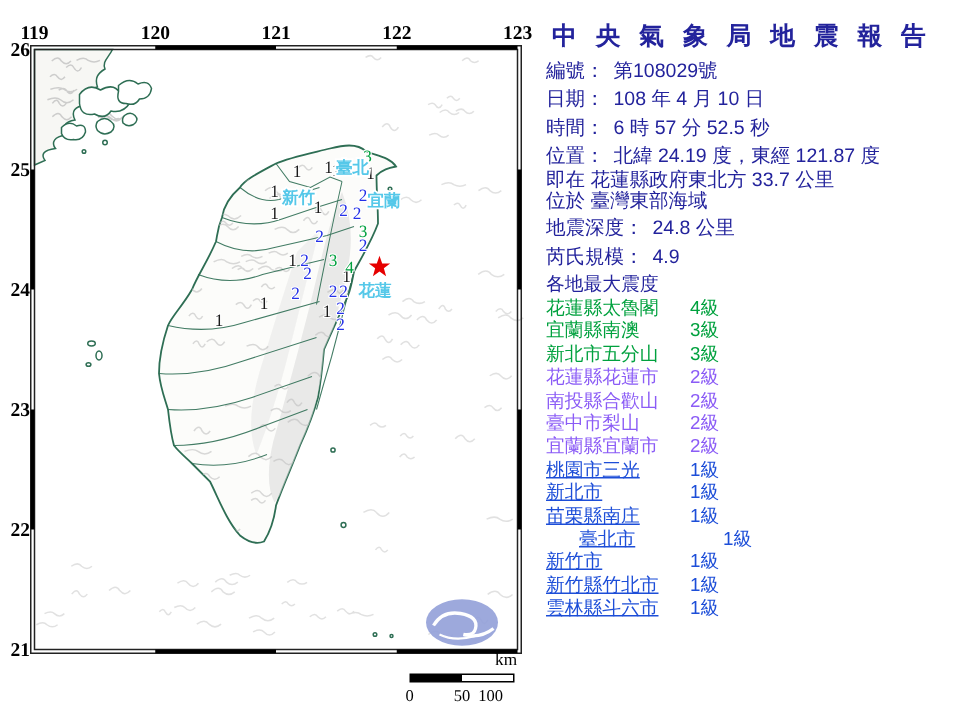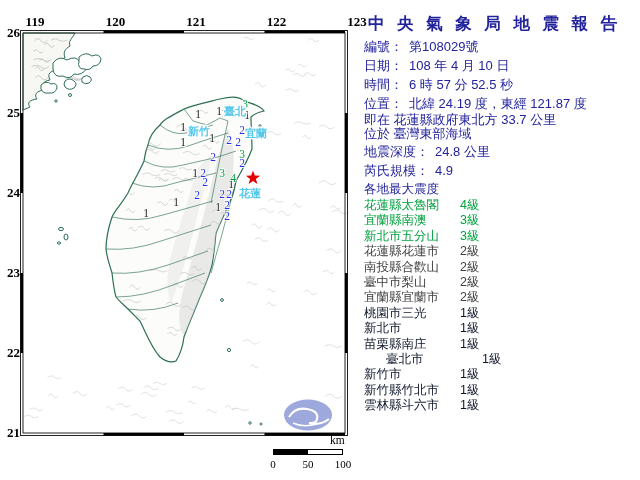--- a/index.html
+++ b/index.html
@@ -2,21 +2,21 @@
 <html><head>
 <meta charset="utf-8">
 <style>
   html,body{margin:0;padding:0;background:#fff;}
   .page{position:relative;width:640px;height:480px;background:#fff;overflow:hidden;
         font-family:"Liberation Sans",sans-serif;}
   
   .map-panel{position:absolute;left:0;top:0;width:355px;height:480px;}
   .axis-label{position:absolute;font-family:"Liberation Serif",serif;font-weight:bold;
               font-size:13px;color:#000;}
-  .lon-label{transform:translateX(-50%);top:14px;margin-left:12px;}
+  .lon-label{transform:translateX(-50%);top:14px;}
   .lat-label{width:20px;text-align:right;left:0;transform:translateY(-50%);}
   #map-svg{position:absolute;left:23px;top:33px;overflow:visible;}
   .legend-line{position:absolute;left:27px;top:451px;font-size:12.5px;color:#2a2ab8;white-space:nowrap;}
   .legend-star{color:#e60000;}
   .scalebar{position:absolute;left:273px;top:449px;width:70px;height:6px;
             border:1px solid #000;background:#fff;box-sizing:border-box;}
   .scalebar-fill{position:absolute;left:0;top:0;width:50%;height:100%;background:#000;}
   .scale-tick{position:absolute;top:458px;transform:translateX(-50%);
               font-family:"Liberation Serif",serif;font-size:11px;color:#000;}
   .scale-unit{position:absolute;left:330px;top:434px;font-family:"Liberation Serif",serif;
@@ -24,22 +24,22 @@
   
   .report-panel{position:absolute;left:358px;top:0;width:282px;height:360px;color:#23239c;}
   .report-title{position:absolute;left:10px;top:13px;font-size:16.5px;font-weight:bold;
                 letter-spacing:4px;white-space:nowrap;}
   .info-line{position:absolute;left:6px;font-size:13px;white-space:nowrap;}
   .info-label{margin-right:6px;}
   .section-header{position:absolute;left:6px;top:181px;font-size:12.5px;}
   .int-row{position:absolute;left:6px;width:170px;font-size:12.5px;white-space:nowrap;}
   .int-level{position:absolute;left:96px;}
   .lv4,.lv3{color:#00a13e;}
-  .lv2{color:#404040;}
-  .lv1{color:#0f172a;}
+  .lv2{color:#8b5cf6;}
+  .lv1{color:#1d4ed8;text-decoration:underline;}
   .report-footer{position:absolute;left:6px;top:433px;width:274px;font-size:12.5px;
                  line-height:15.5px;}
 </style>
 </head>
 <body>
 
 <div class="page">
 
   <div class="map-panel">
     <div id="lon-labels">
@@ -168,21 +168,21 @@
       </svg>
 
 
     <div class="scale-unit">km</div>
     <div class="scalebar">
       <div class="scalebar-fill"></div>
     </div>
     <div id="scale-ticks"></div>
   <div class="scale-tick" style="left: 273px;">0</div>
       <div class="scale-tick" style="left: 308px;">50</div>
-      <div class="scale-tick" style="left: 343px;">100</div>
+      <div class="scale-tick" style="left: 327px;">100</div>
     </div>
 
   <div class="report-panel">
     <div class="report-title">中 央 氣 象 局 地 震 報 告</div>
     <div id="info-lines">
         <div class="info-line" style="top: 38px;"><span class="info-label">編號：</span><span>第108029號</span></div>
         <div class="info-line" style="top: 57px;"><span class="info-label">日期：</span><span>108 年 4 月 10 日</span></div>
         <div class="info-line" style="top: 76px;"><span class="info-label">時間：</span><span>6 時 57 分 52.5 秒</span></div>
         <div class="info-line" style="top: 95px;"><span class="info-label">位置：</span><span>北緯 24.19 度，東經 121.87 度</span></div>
         <div class="info-line" style="top: 111px;"><span>即在 花蓮縣政府東北方 33.7 公里</span></div>

